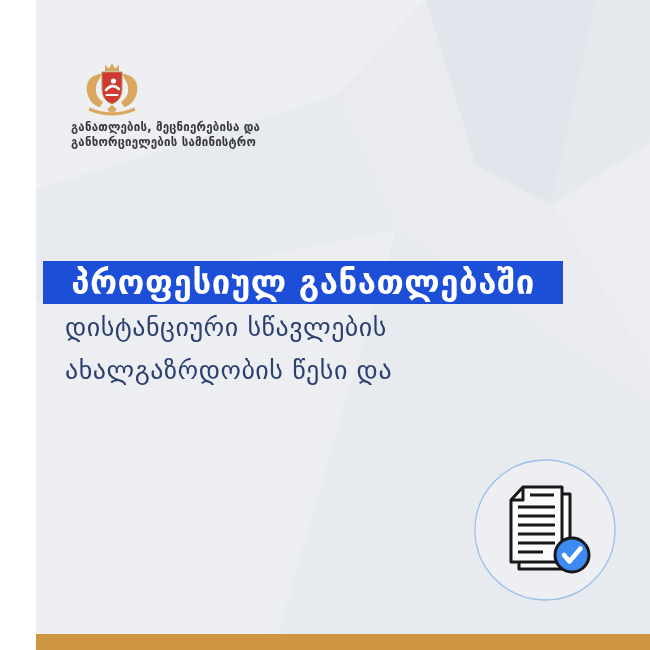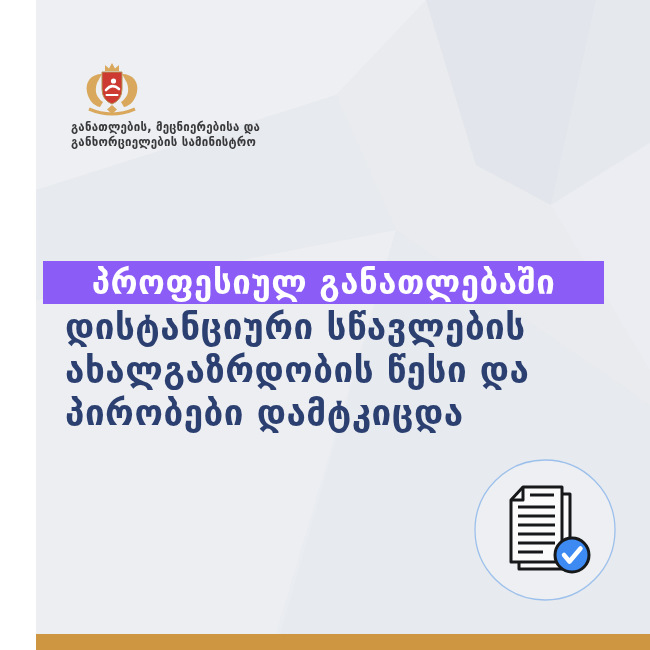--- a/index.html
+++ b/index.html
@@ -19,31 +19,31 @@
   .logo-block{position:absolute;left:40px;top:62px;}
   .emblem{display:block;}
   .ministry-name{
     position:absolute;left:-5px;top:58px;width:260px;
     font-size:11.5px;font-weight:bold;line-height:15px;
     color:#3a3a3c;letter-spacing:.2px;white-space:nowrap;
   }
 
   
   .headline-bar{
-    position:absolute;left:7px;top:261px;width:561px;height:43px;
-    background:#8b5cf6;
+    position:absolute;left:7px;top:261px;width:520px;height:43px;
+    background:#1d4ed8;
     display:flex;align-items:center;justify-content:center;
   }
   .headline-bar .hl-text{
     color:#ffffff;font-size:33px;font-weight:bold;
     letter-spacing:.5px;white-space:nowrap;
   }
   .headline-rest{
     position:absolute;left:29px;top:306px;
-    color:#2b4070;font-size:35px;font-weight:bold;
+    color:#2b4070;font-size:26px;font-weight:normal;
     line-height:43px;letter-spacing:.5px;white-space:nowrap;
   }
 
   
   .badge-illustration{position:absolute;left:437px;top:458px;width:144px;height:144px;}
 
   
   .gold-bar{position:absolute;left:0;top:634px;width:650px;height:16px;background:#cf9642;}
 </style>
 </head>
@@ -87,21 +87,20 @@
         <div>განხორციელების სამინისტრო</div>
       </div>
     </div>
 
     <div class="headline-bar">
       <span class="hl-text">პროფესიულ განათლებაში</span>
     </div>
     <div class="headline-rest">
       <div>დისტანციური სწავლების</div>
       <div>ახალგაზრდობის წესი და</div>
-      <div>პირობები დამტკიცდა</div>
     </div>
 
     <svg class="badge-illustration" width="144" height="144" viewBox="0 0 144 144">
 
       <circle cx="72" cy="72" r="70" fill="rgba(255,255,255,0.25)" stroke="#9cc0ec" stroke-width="1.3"></circle>
 
       <rect x="46" y="36" width="51" height="75" fill="#fbfbfc" stroke="#17181a" stroke-width="3" stroke-linejoin="round"></rect>
 
       <path d="M50,29 L89,29 L89,104 L38,104 L38,42 Z" fill="#fbfbfc" stroke="#17181a" stroke-width="3" stroke-linejoin="round"></path>
       <path d="M50,29 L50,42 L38,42" fill="none" stroke="#17181a" stroke-width="3" stroke-linejoin="round"></path>

